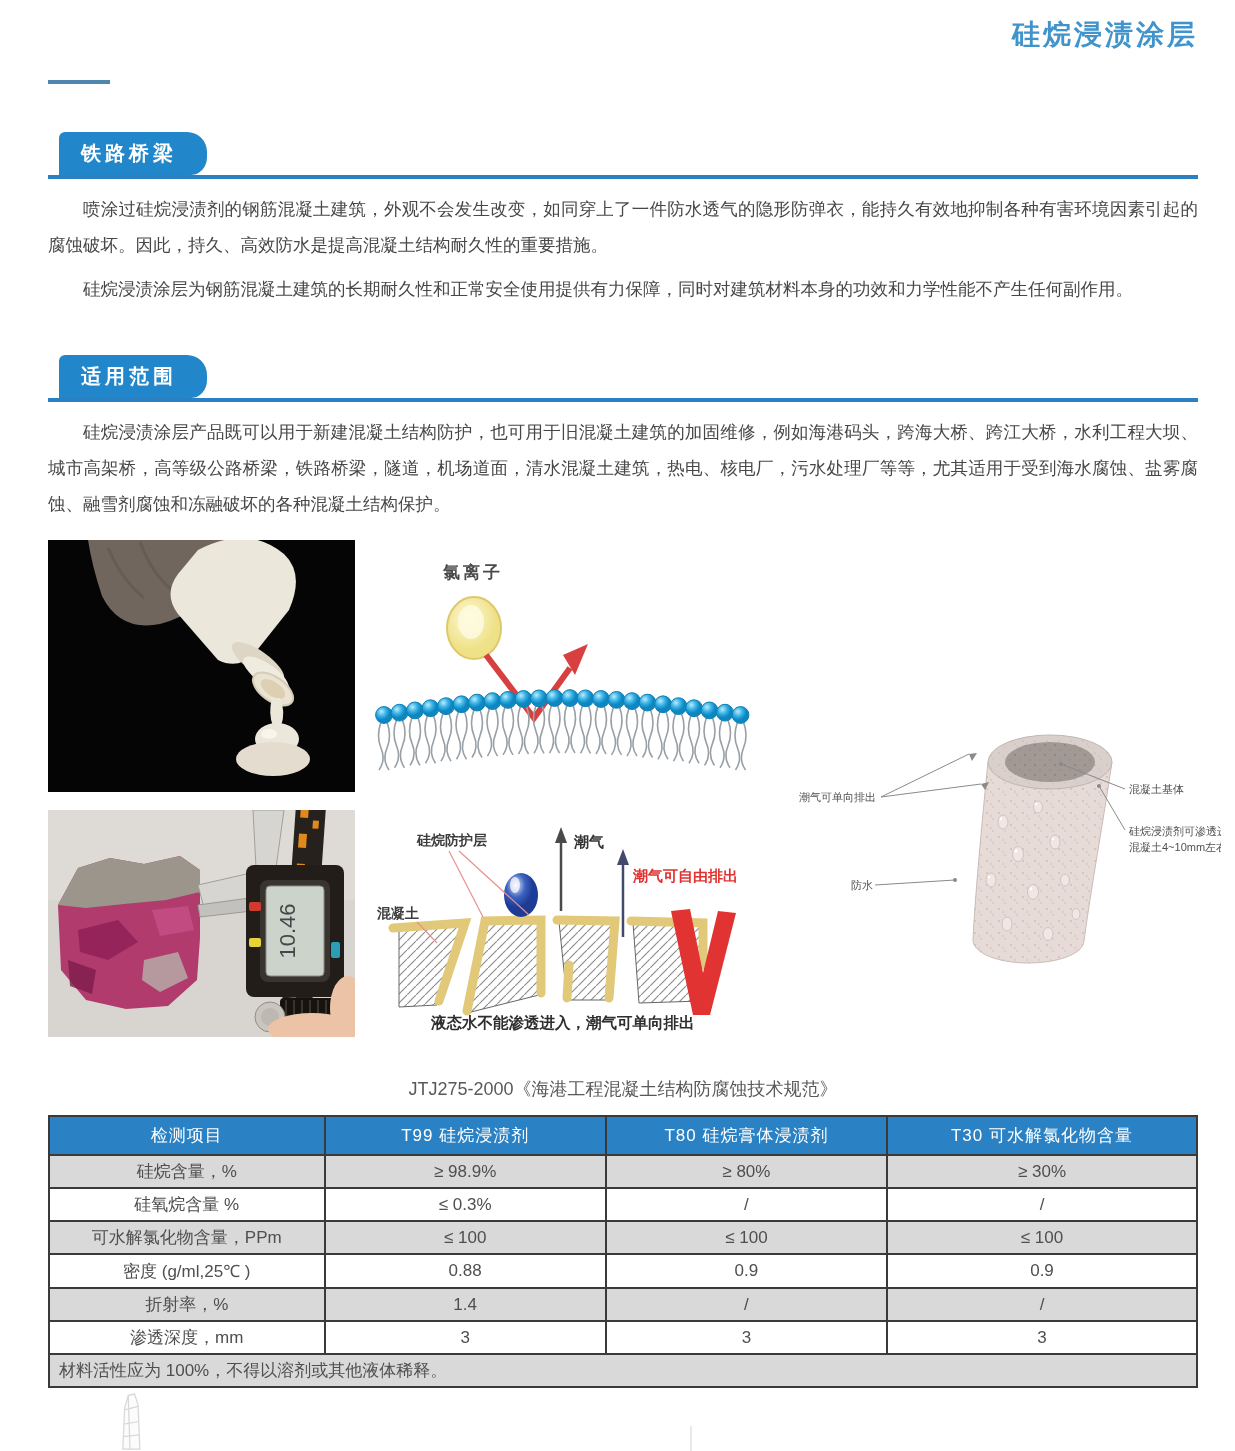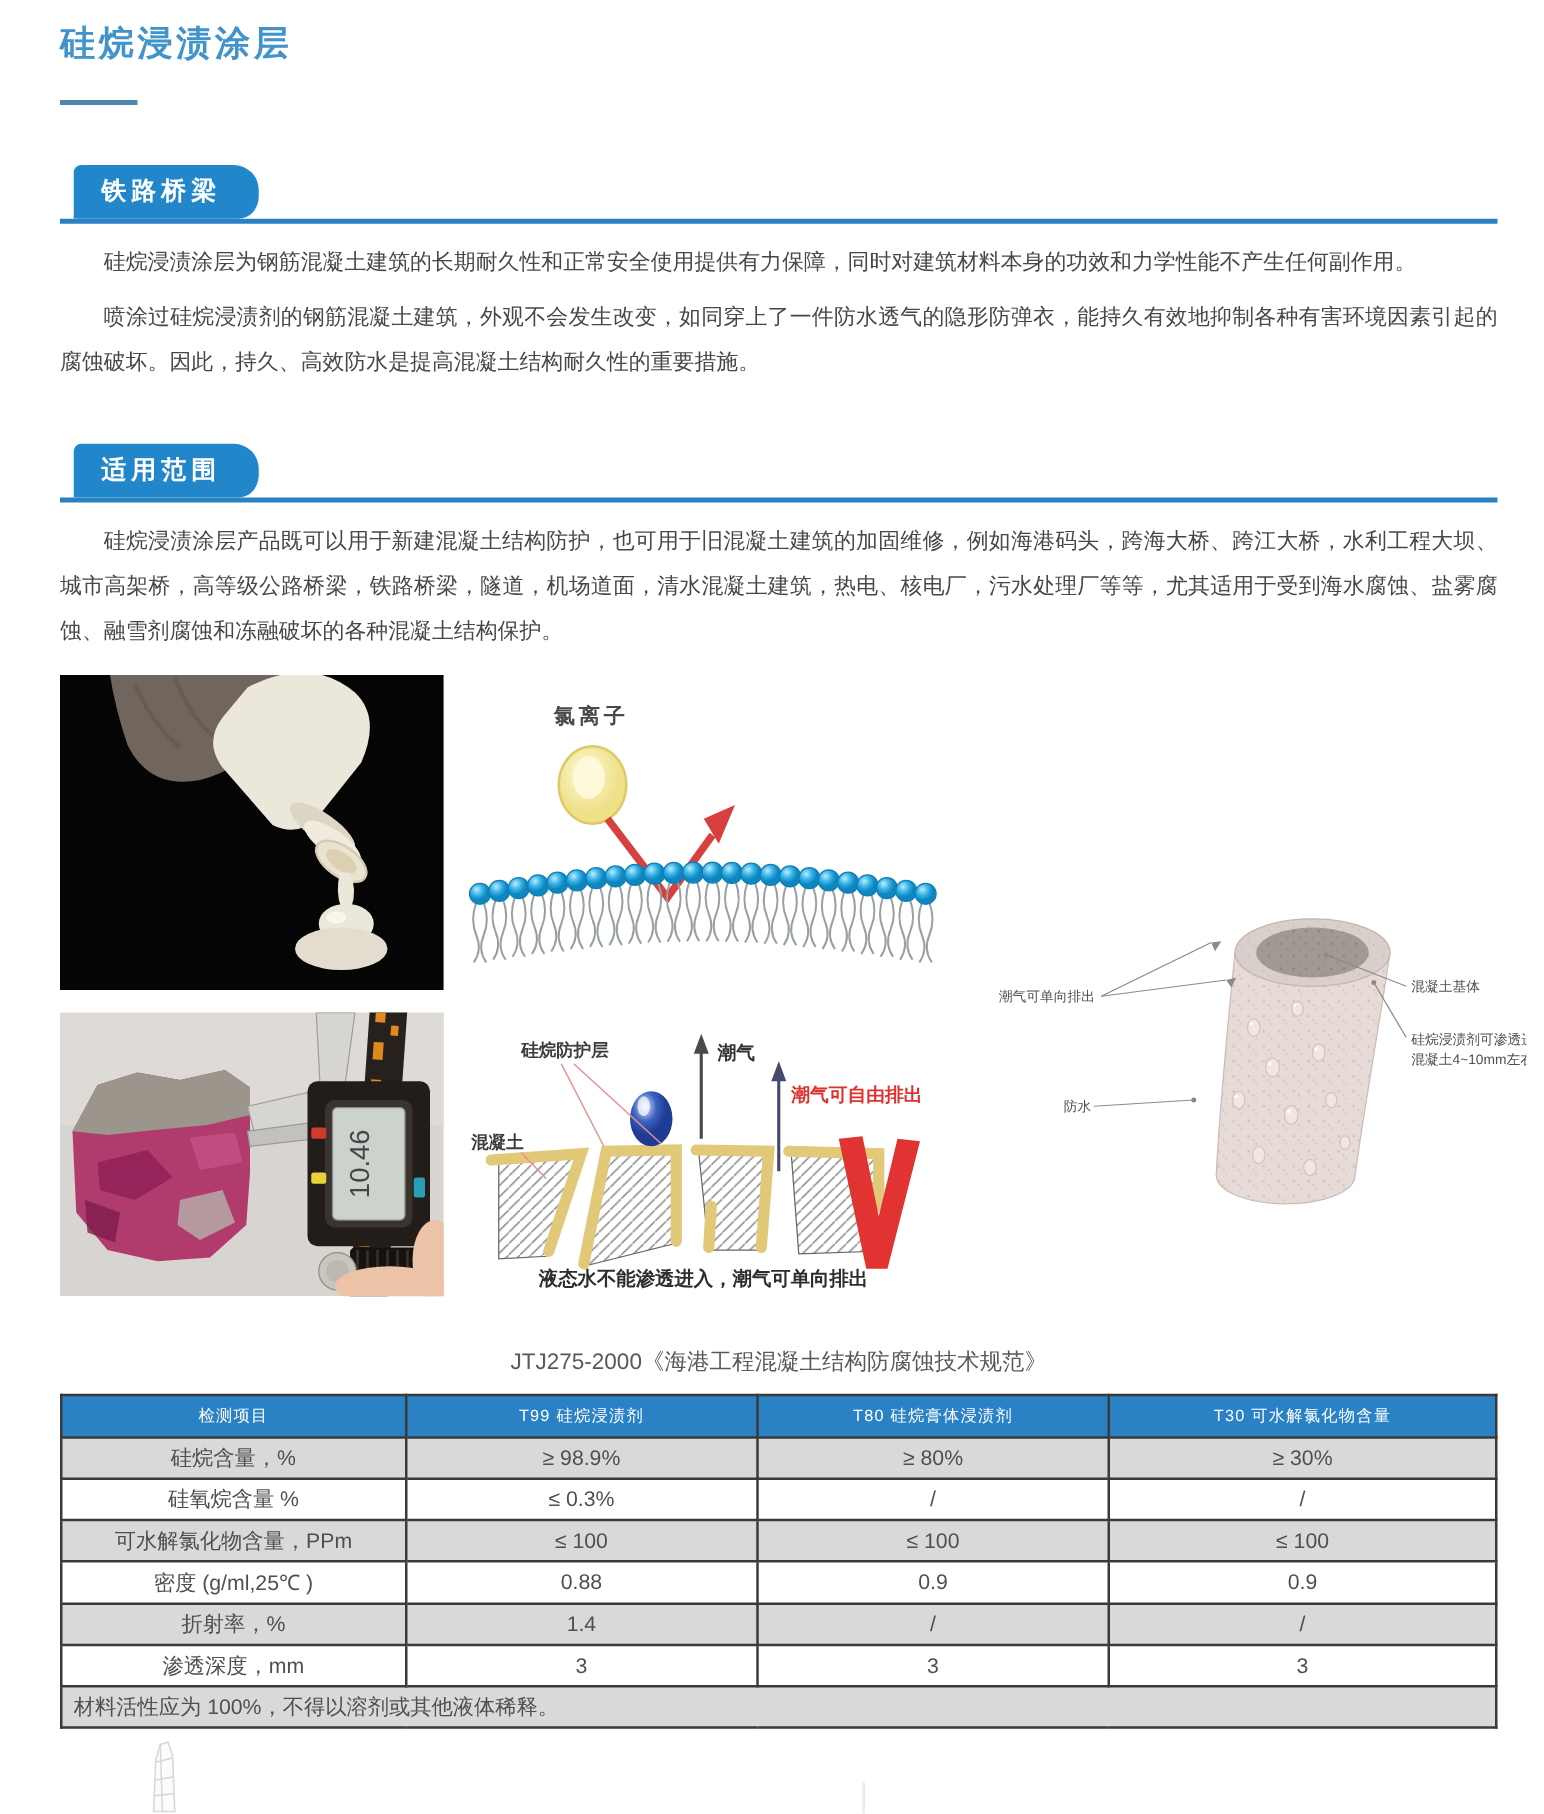--- a/index.html
+++ b/index.html
@@ -10,20 +10,21 @@
     font-family:"Liberation Sans", sans-serif;
     color:#474747;
   }
   .content { padding:0 37px 0 48px; }
 
   
   .page-title {
     margin:0; padding-top:16px;
     font-size:28px; font-weight:bold; letter-spacing:3px;
     color:#4094cb;
+    text-align:right;
   }
   .title-dash { width:62px; height:4px; background:#4e86b0; margin-top:26px; }
 
   
   .section-head { margin-top:46px; border-bottom:4px solid #2b80c2; line-height:0; }
   .section-tab {
     display:inline-block; vertical-align:bottom; line-height:1.45;
     background:#2187ca; color:#fff;
     font-size:20px; font-weight:bold; letter-spacing:4px;
     padding:7px 30px 7px 22px; margin-left:9px;
@@ -45,21 +46,21 @@
   #fig-chloride  { left:323px; top:10px; }
   #fig-breathable{ left:323px; top:283px; }
   #fig-cylinder  { left:745px; top:170px; }
   svg text { font-family:"Liberation Sans", sans-serif; }
 
   
   .standard-line { text-align:center; font-size:18px; color:#595959; margin:30px 0 14px; }
   table.perf { width:100%; border-collapse:collapse; table-layout:fixed; }
   table.perf th {
     background:#2a82c5; color:#ffffff; font-weight:normal;
-    font-size:13px; border:2px solid #3a3a3a; padding:7px 4px; letter-spacing:1px;
+    font-size:17px; border:2px solid #3a3a3a; padding:7px 4px; letter-spacing:1px;
   }
   table.perf td {
     border:2px solid #3a3a3a; font-size:17px; color:#4f4f4f;
     text-align:center; padding:4px 4px; height:26px;
   }
   table.perf tr.gray td { background:#d9d9d9; }
   table.perf td.foot { text-align:left; background:#d9d9d9; padding-left:9px; }
 
   
   .wm-tower { position:absolute; left:100px; top:1392px; }
@@ -70,22 +71,22 @@
 
 <div class="content">
 
   <h1 class="page-title">硅烷浸渍涂层</h1>
   <div class="title-dash"></div>
 
   <div class="section-head">
     <span class="section-tab">铁路桥梁</span>
   </div>
   <div class="para-block">
+    <p class="para">喷涂过硅烷浸渍剂的钢筋混凝土建筑，外观不会发生改变，如同穿上了一件防水透气的隐形防弹衣，能持久有效地抑制各种有害环境因素引起的腐蚀破坏。因此，持久、高效防水是提高混凝土结构耐久性的重要措施。</p>
     <p class="para">硅烷浸渍涂层为钢筋混凝土建筑的长期耐久性和正常安全使用提供有力保障，同时对建筑材料本身的功效和力学性能不产生任何副作用。</p>
-    <p class="para">喷涂过硅烷浸渍剂的钢筋混凝土建筑，外观不会发生改变，如同穿上了一件防水透气的隐形防弹衣，能持久有效地抑制各种有害环境因素引起的腐蚀破坏。因此，持久、高效防水是提高混凝土结构耐久性的重要措施。</p>
   </div>
 
   <div class="section-head">
     <span class="section-tab">适用范围</span>
   </div>
   <div class="para-block">
     <p class="para">硅烷浸渍涂层产品既可以用于新建混凝土结构防护，也可用于旧混凝土建筑的加固维修，例如海港码头，跨海大桥、跨江大桥，水利工程大坝、城市高架桥，高等级公路桥梁，铁路桥梁，隧道，机场道面，清水混凝土建筑，热电、核电厂，污水处理厂等等，尤其适用于受到海水腐蚀、盐雾腐蚀、融雪剂腐蚀和冻融破坏的各种混凝土结构保护。</p>
   </div>
 
   <div class="figures">

